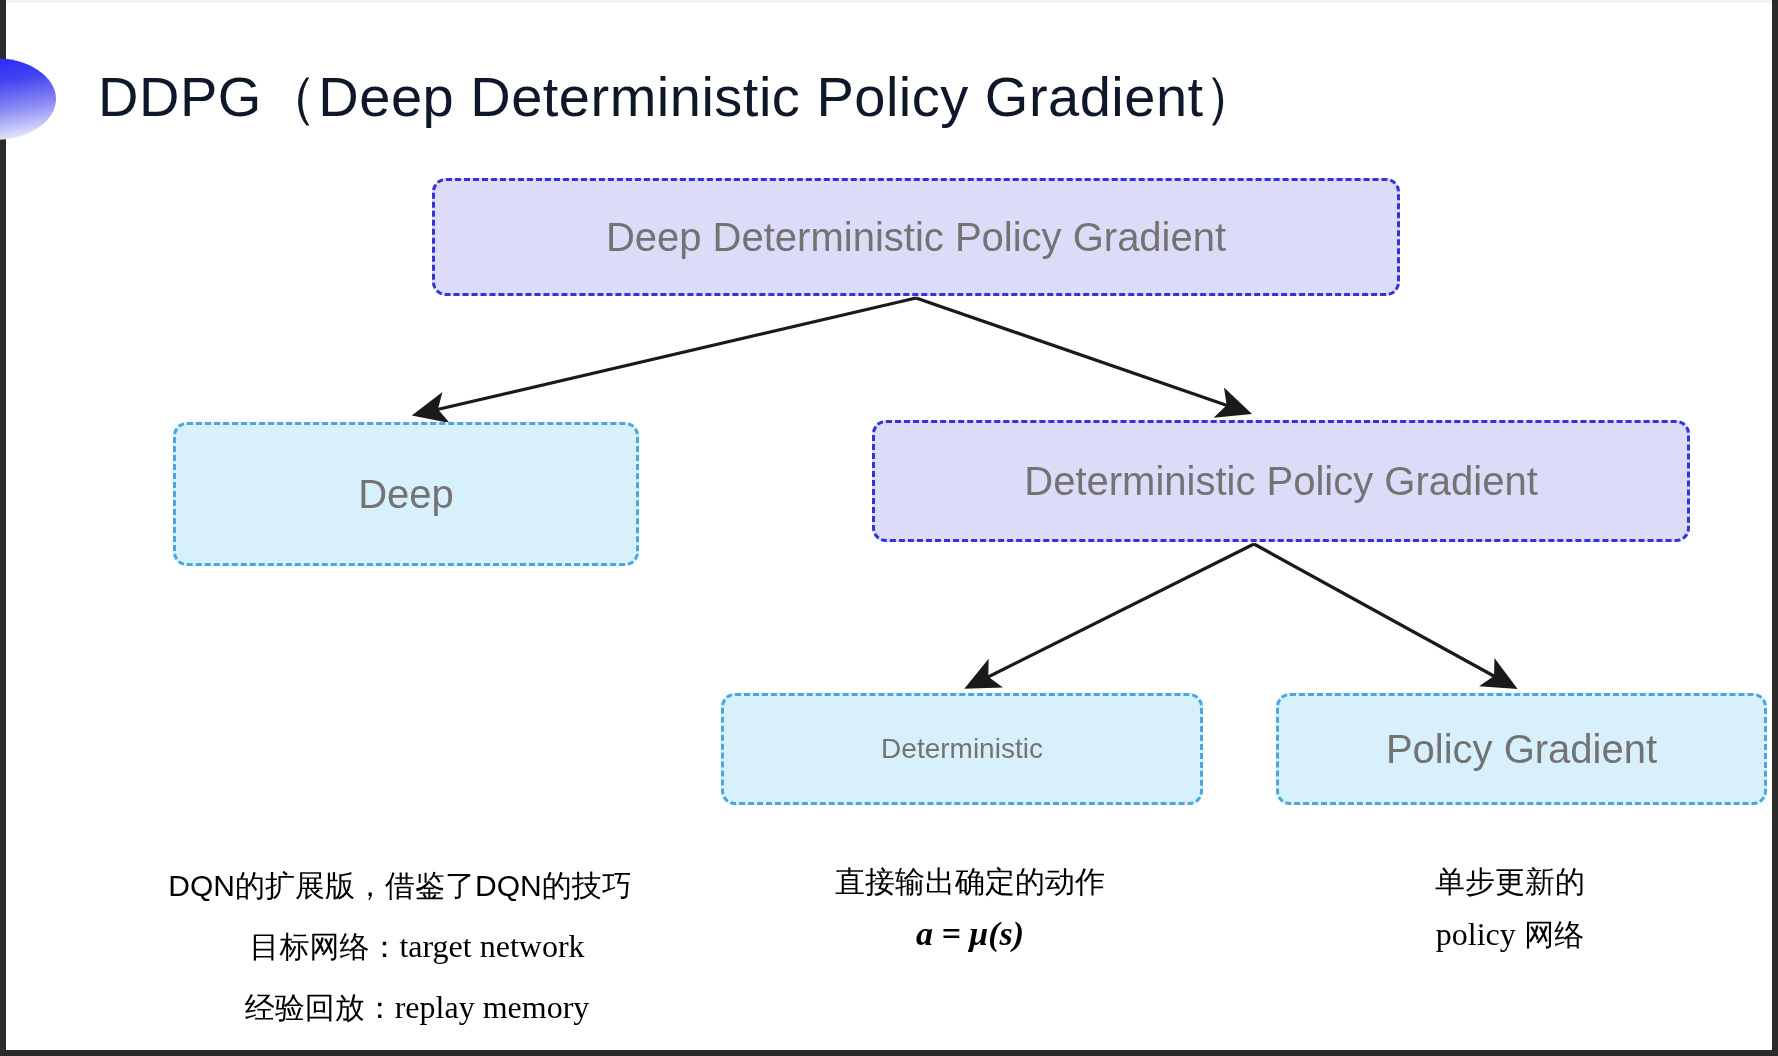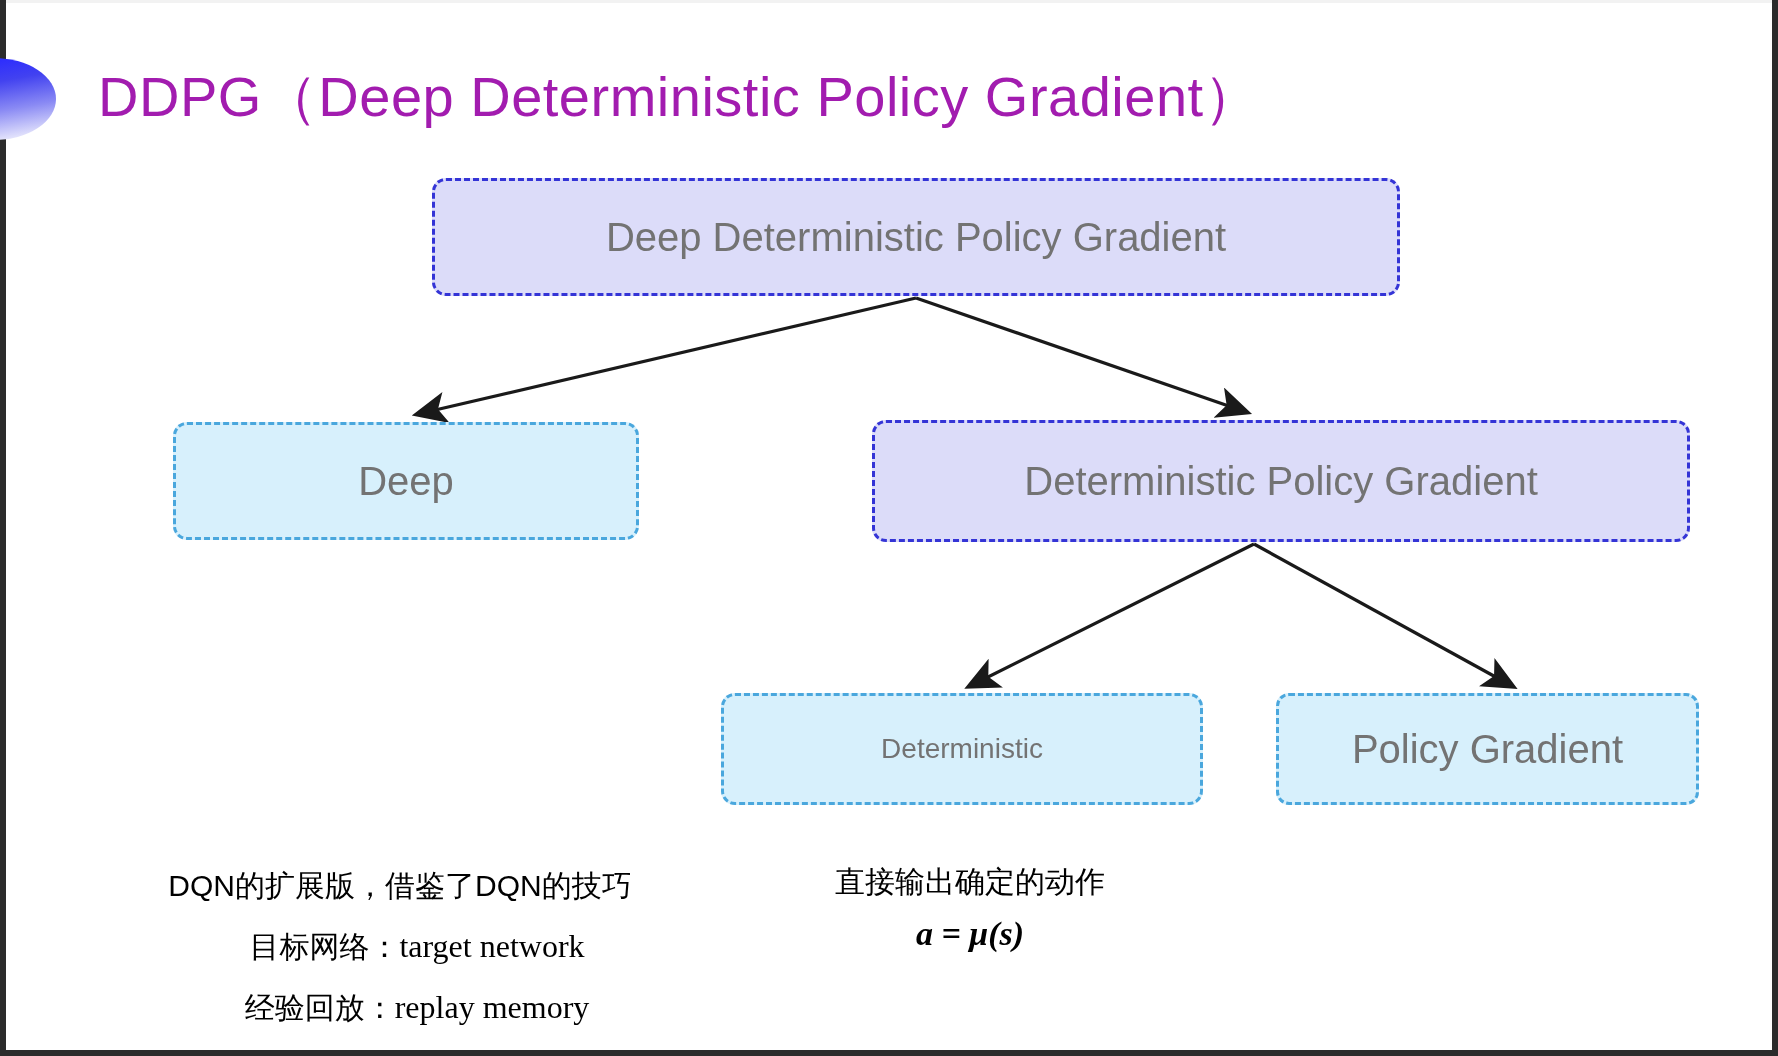--- a/index.html
+++ b/index.html
@@ -33,21 +33,21 @@
     width: 62px;
     height: 82px;
     border-radius: 0 100% 100% 0 / 0 50% 50% 0;
     background: linear-gradient(170deg, #2b2bff 0%, #4242f0 26%, #8a8af4 58%, #d9d9fb 86%, #ffffff 100%);
   }
   .title {
     position: absolute;
     left: 98px;
     top: 60px;
     font-size: 56px;
-    color: #a21caf;
+    color: #0f172a;
     letter-spacing: 0.5px;
     white-space: nowrap;
     font-weight: 400;
   }
 
   
   .node {
     position: absolute;
     box-sizing: border-box;
     display: flex;
@@ -63,24 +63,24 @@
   .node.purple {
     background: #dcdcf9;
     border-color: #3434d6;
   }
   .node.cyan {
     background: #d7f0fc;
     border-color: #4aa7dd;
   }
 
   #node-root   { left: 432px; top: 178px; width: 968px; height: 118px; font-size: 40px; }
-  #node-deep   { left: 173px; top: 422px; width: 466px; height: 118px; font-size: 40px; }
+  #node-deep   { left: 173px; top: 422px; width: 466px; height: 144px; font-size: 40px; }
   #node-dpg    { left: 845px; top: 420px; width: 818px; height: 122px; font-size: 40px; margin-left: 27px; }
   #node-det    { left: 721px; top: 693px; width: 482px; height: 112px; font-size: 28px; }
-  #node-pg     { left: 1276px; top: 693px; width: 423px; height: 112px; font-size: 40px; border-radius: 13px; }
+  #node-pg     { left: 1276px; top: 693px; width: 491px; height: 112px; font-size: 40px; }
 
   
   #arrows {
     position: absolute;
     left: 0; top: 0;
     width: 1778px;
     height: 1056px;
     pointer-events: none;
   }
 
@@ -151,14 +151,20 @@
     <span class="line indent">
       <span class="cn">经验回放：</span><span class="it">replay memory</span>
     </span>
   </div>
 
   <div id="annot-det" class="annot">
     <span class="line cn">直接输出确定的动作</span>
     <span class="line formula">a = μ(s)</span>
   </div>
 
+  <div id="annot-pg" class="annot">
+    <span class="line cn">单步更新的</span>
+    <span class="line">
+      <span class="it">policy</span><span class="cn"> 网络</span>
+    </span>
+  </div>
 
 </div>
 
 </body></html>

